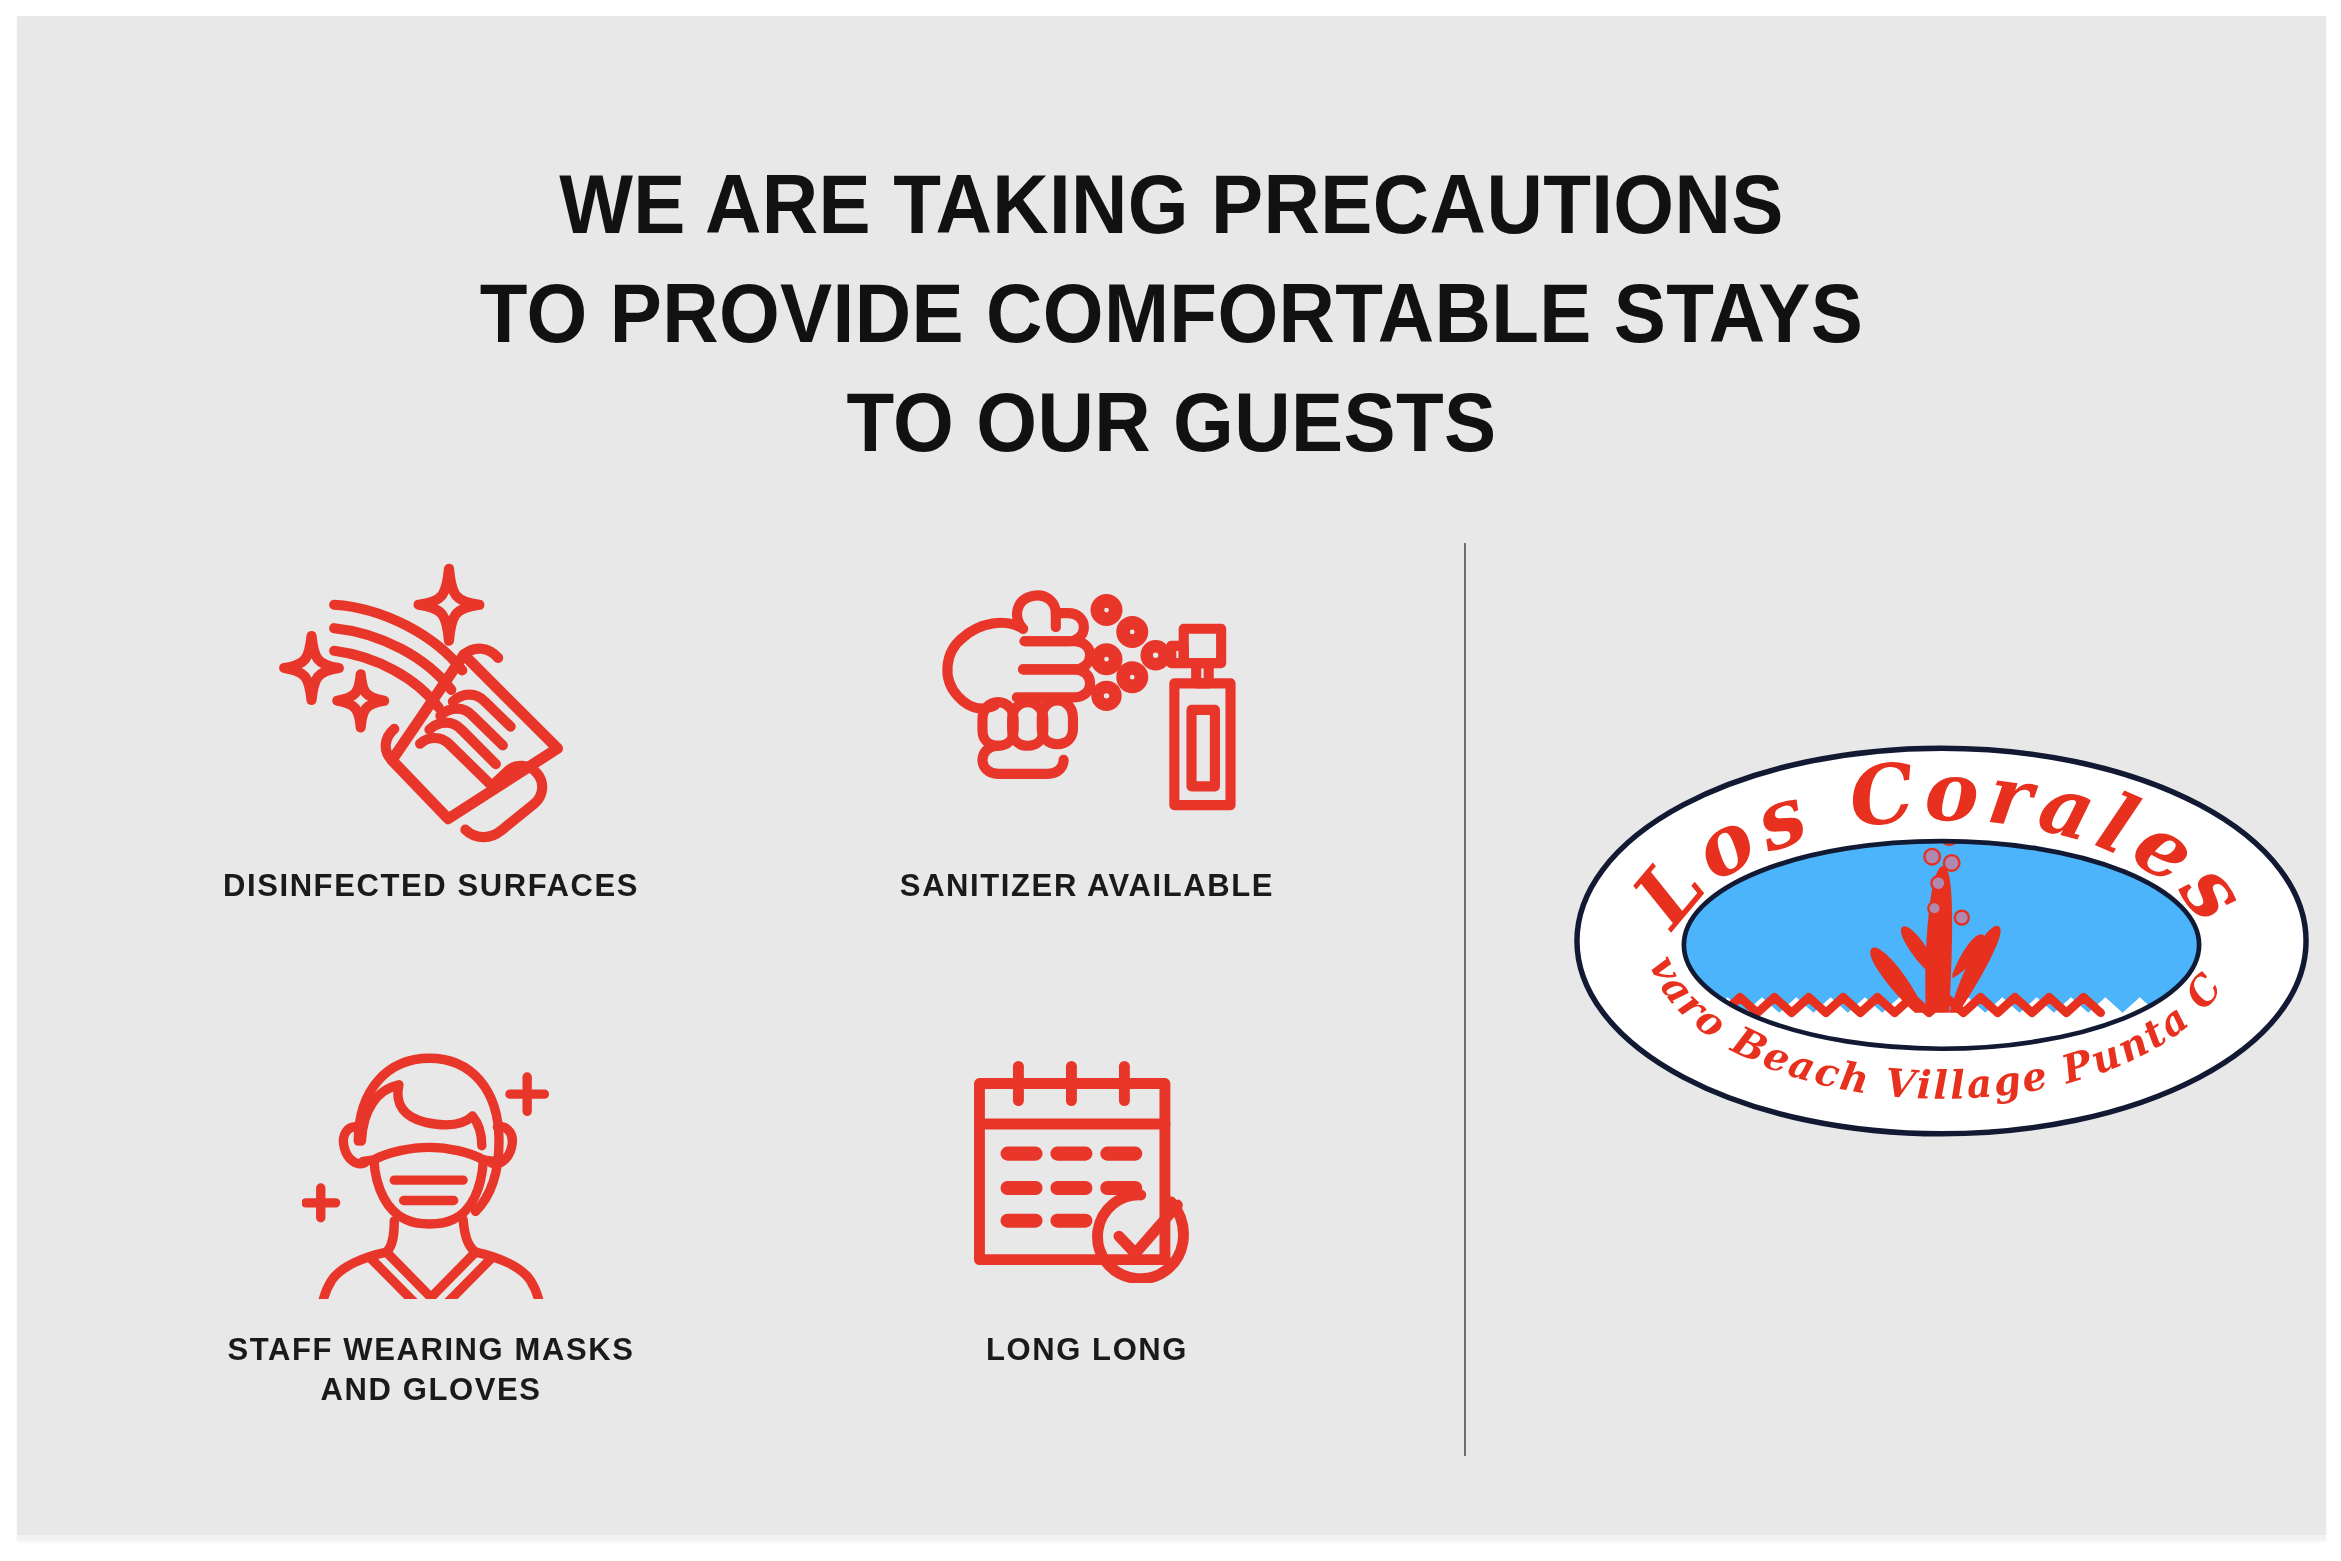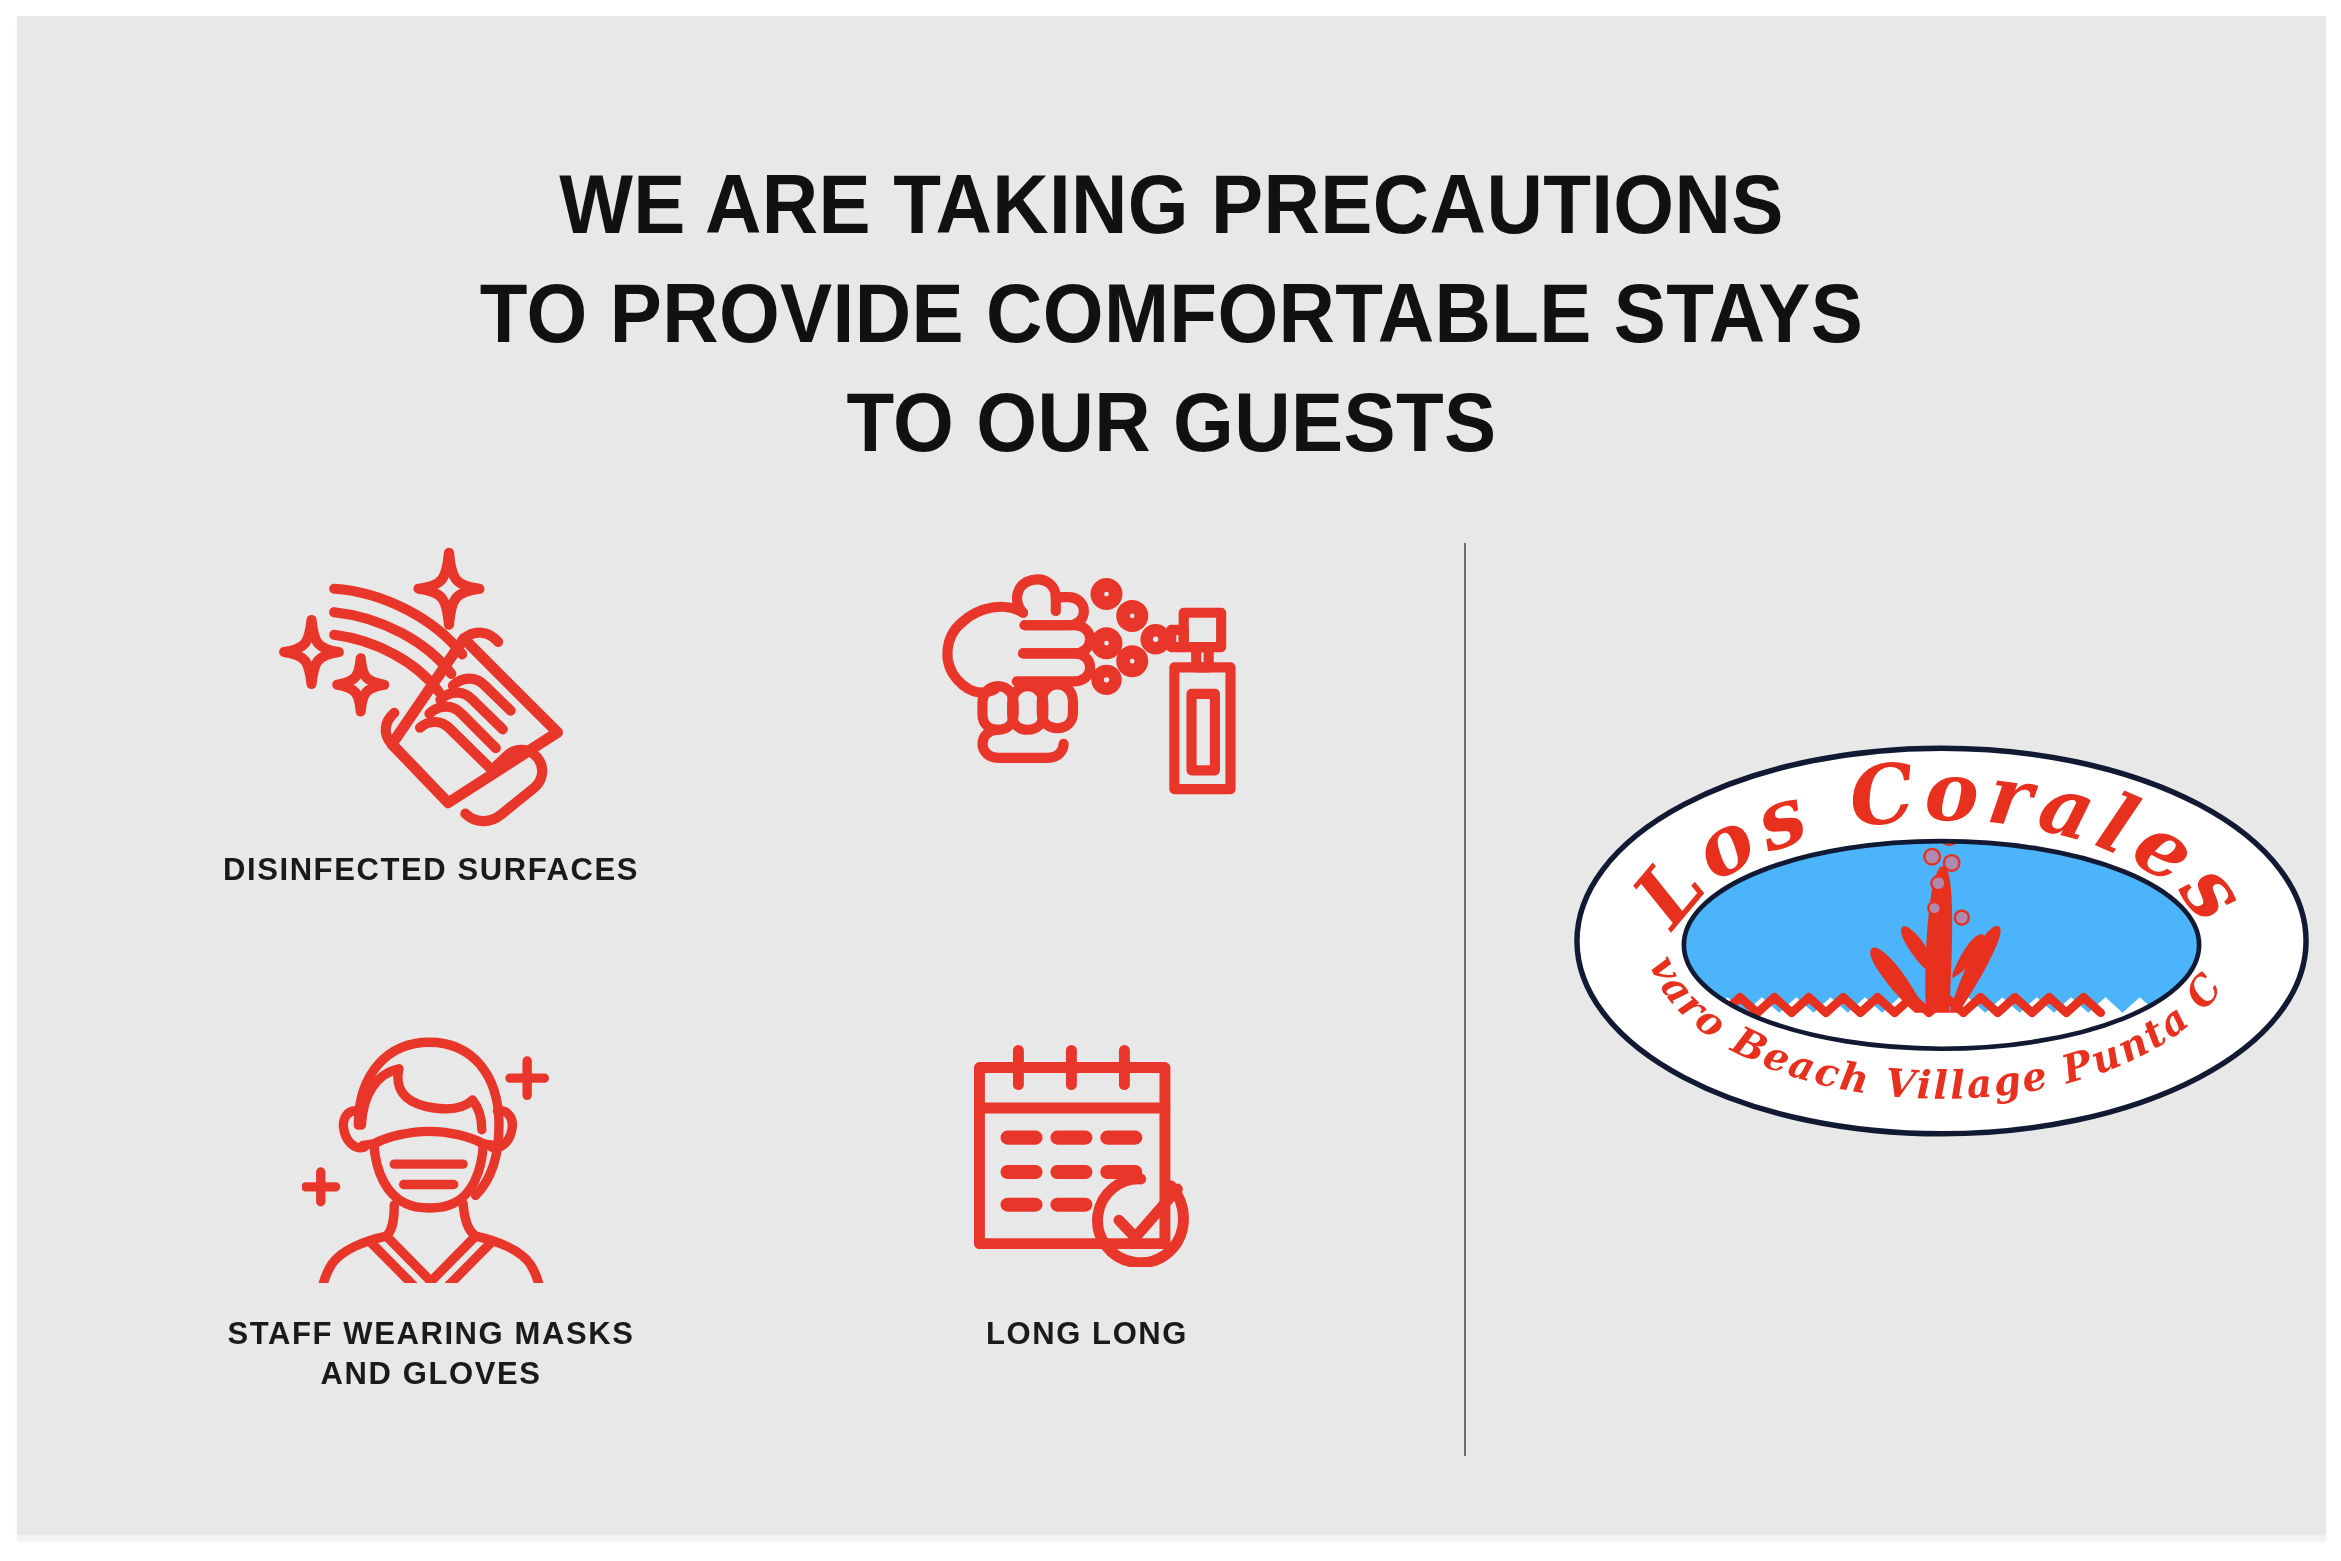--- a/index.html
+++ b/index.html
@@ -39,21 +39,21 @@
     letter-spacing: 0.4px;
     transform: scaleX(0.93);
     transform-origin: center top;
   }
   #headline .hl-line { display: block; white-space: nowrap; }
 
   
   #features {
     position: absolute;
     left: 94px;
-    top: 518px;
+    top: 534px;
     width: 1312px;
     height: 929px;
   }
   .feature {
     position: absolute;
     width: 640px;
     text-align: center;
   }
   .feature.col-0 { left: 0px; }
   .feature.col-1 { left: 656px; }
@@ -185,20 +185,21 @@
 
           <path d="M308 88 L324 88 L324 110 L308 110 Z"></path>
           <path d="M324 66 L372 66 L372 110 L324 110 Z"></path>
           <path d="M340 110 L356 110 L356 136 L340 136 Z"></path>
 
           <path d="M312 136 L384 136 L384 292 L312 292 Z"></path>
 
           <path d="M334 170 L364 170 L364 268 L334 268 Z"></path>
         </svg>
       </div>
+      <div class="feature-label">SANITIZER AVAILABLE</div>
     </div>
 
     <div class="feature col-0 row-1">
       <div class="feature-icon">
         <svg width="258" height="258" viewBox="0 0 330 330" fill="none" stroke="#e8372a" stroke-width="12" stroke-linecap="round" stroke-linejoin="round">
 
           <path d="M72 128 C72 62 110 22 163 22 C216 22 252 62 252 128 C252 170 240 200 222 218"></path>
 
           <path d="M72 110 C58 108 50 120 54 136 C58 152 70 160 80 156"></path>
           <path d="M250 110 C264 108 272 120 268 136 C264 152 252 160 242 156"></path>

